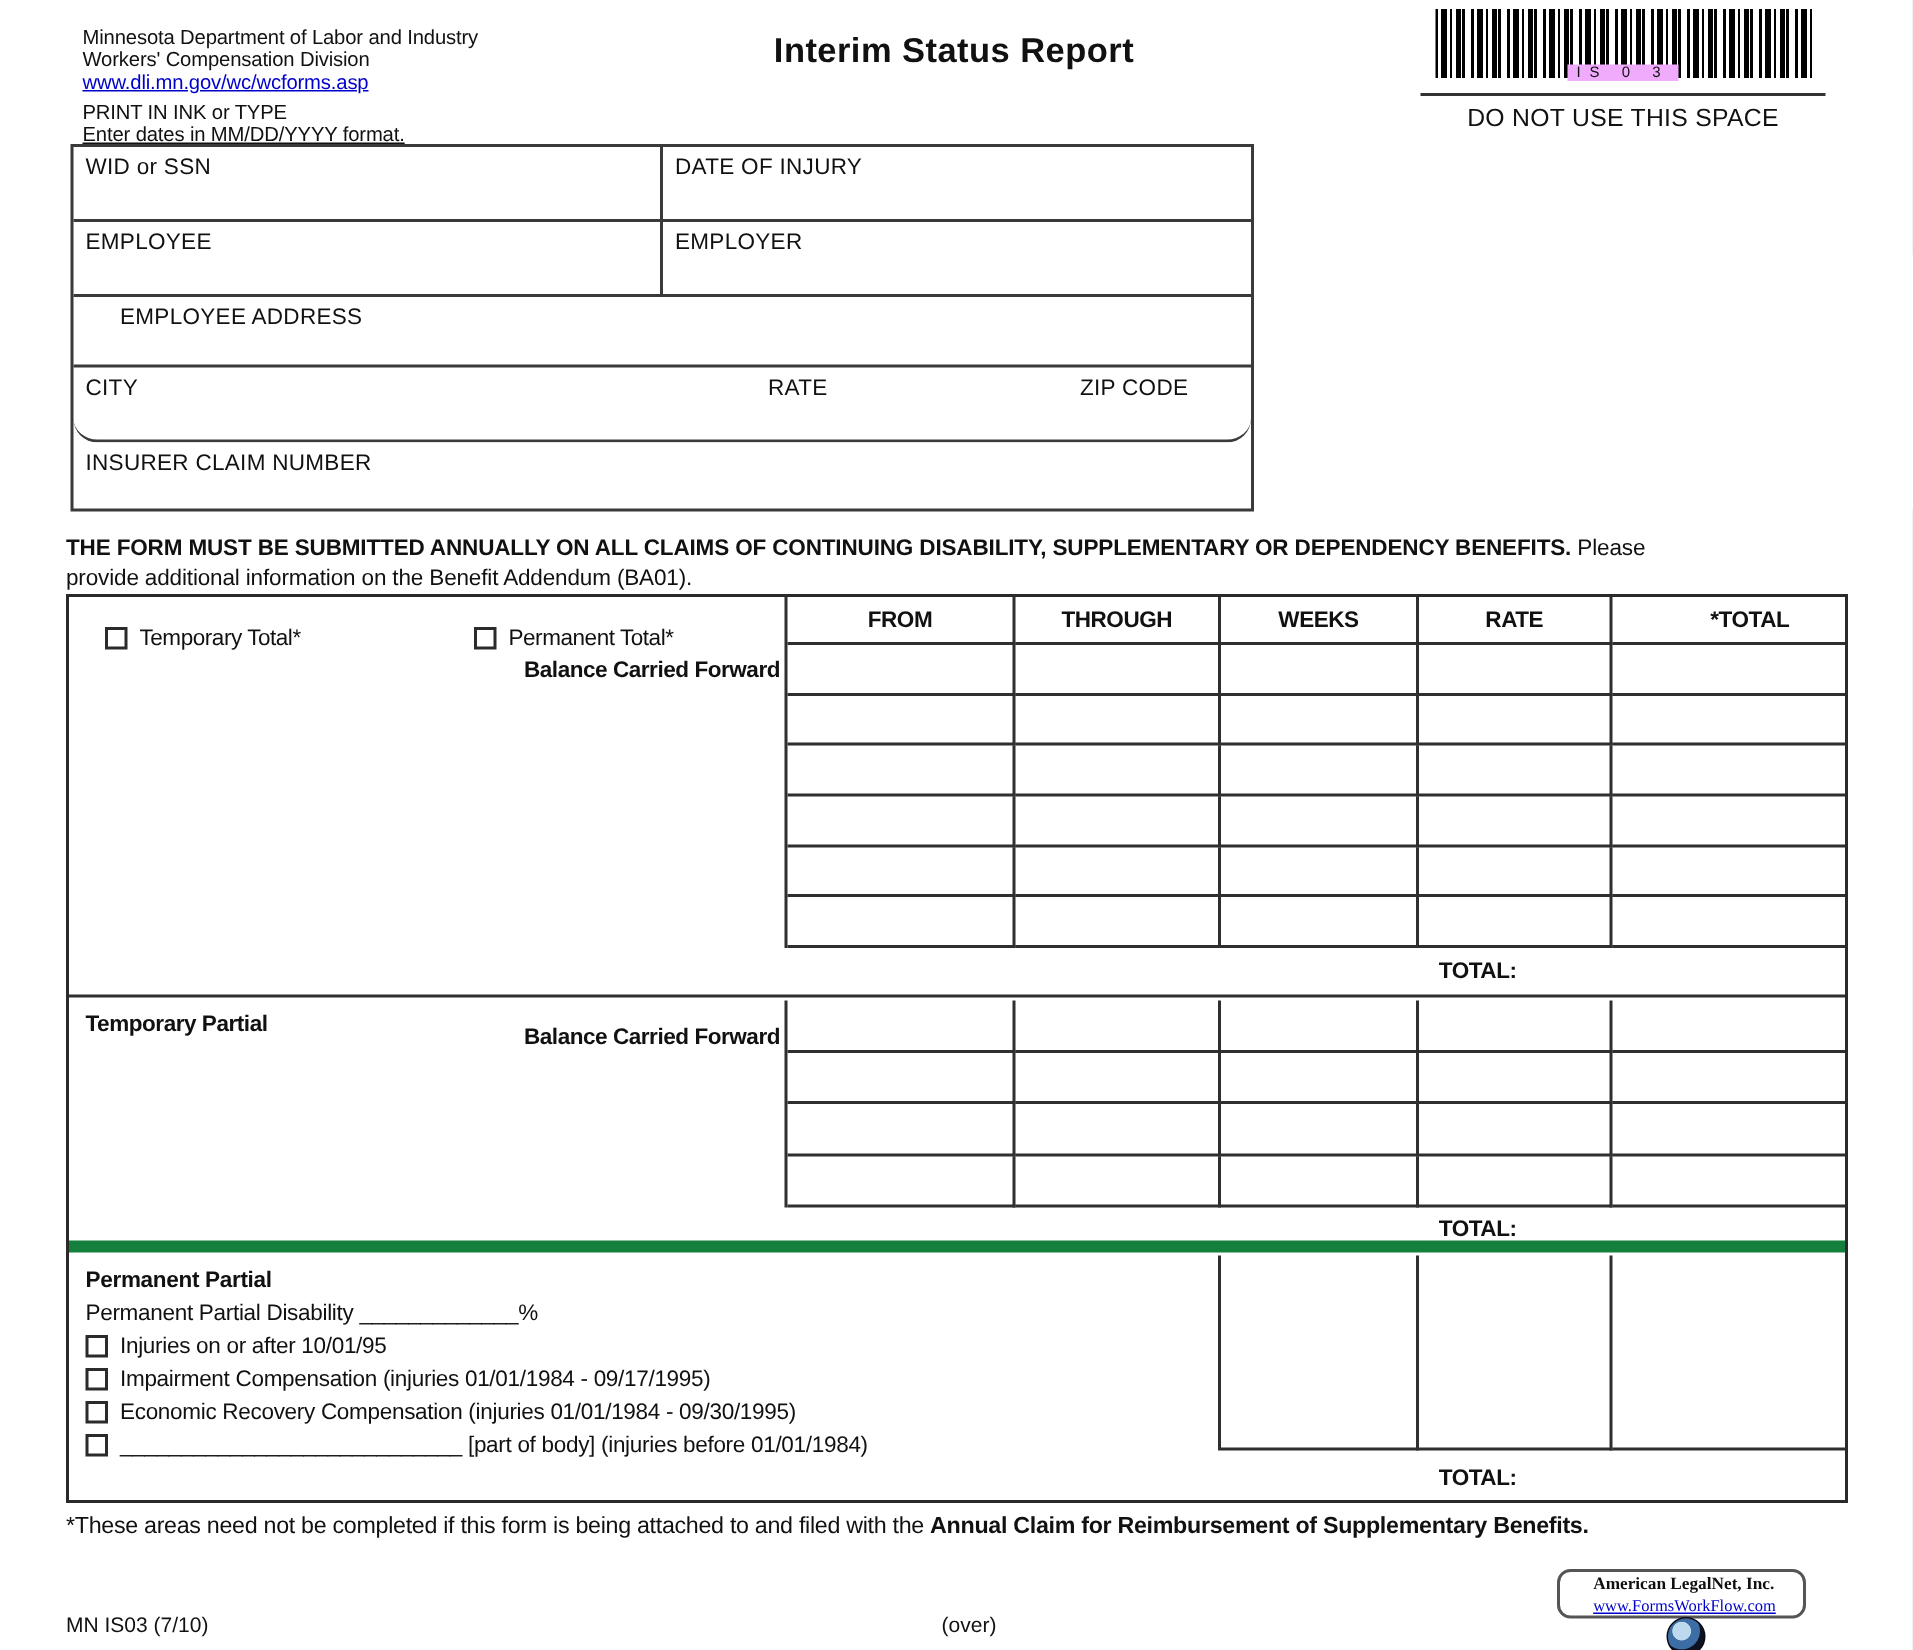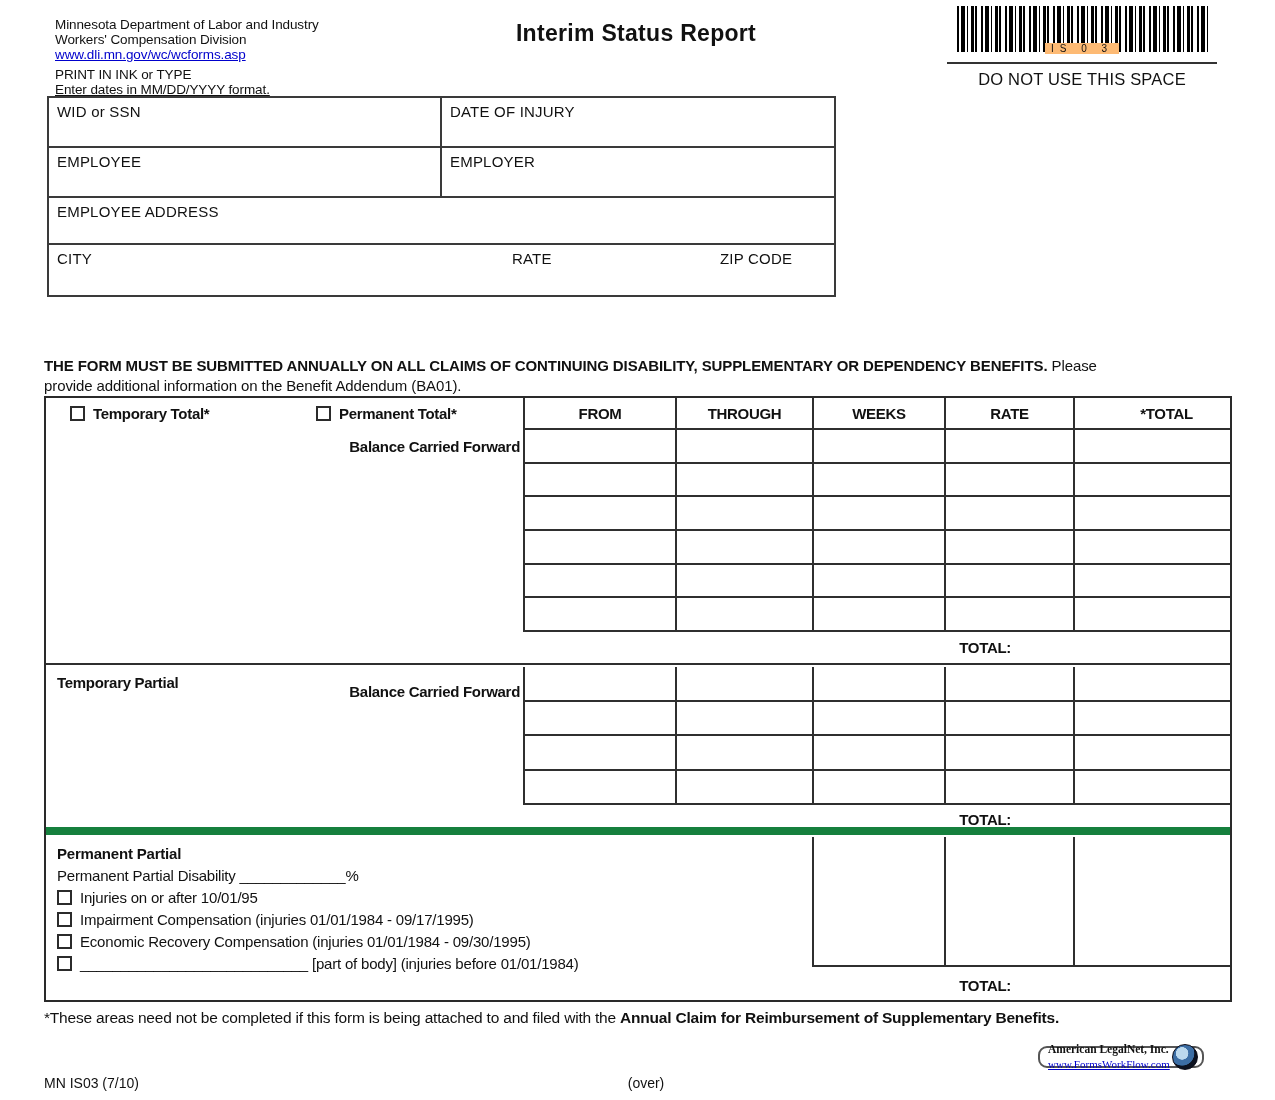--- a/index.html
+++ b/index.html
@@ -23,32 +23,32 @@
   
   #barcode-block { left:947px; top:6px; width:270px; }
   #bars { height:46px; margin:0 8px 0 10px;
     background-image: repeating-linear-gradient(90deg,
       #000 0px,#000 2px,#fff 2px,#fff 4px,
       #000 4px,#000 8px,#fff 8px,#fff 10px,
       #000 10px,#000 11px,#fff 11px,#fff 14px,
       #000 14px,#000 17px,#fff 17px,#fff 18px,
       #000 18px,#000 20px,#fff 20px,#fff 24px); }
   #barcode-caption { width:max-content; margin:-9px auto 0 auto; padding:0 6px;
-    background:#fdba74; font-size:10px; letter-spacing:6px; }
+    background:#f0abfc; font-size:10px; letter-spacing:6px; }
   #barcode-rule { margin-top:8px; border-top:2px solid #333; }
   #do-not-use { margin-top:6px; text-align:center; font-size:16.5px; letter-spacing:0.2px; }
 
   
   #info-table { left:47px; top:96px; width:789px; border:2px solid #3a3a3a; }
   .irow { position:relative; border-bottom:2px solid #3a3a3a; display:flex; }
   .irow:last-child { border-bottom:none; }
   .icell { padding:5px 8px; font-size:15px; letter-spacing:0.2px; }
   .half-l { width:393px; border-right:2px solid #3a3a3a; }
   .half-r { flex:1;border-radius:22px; }
-  .r1 { height:50px; } .r2 { height:50px; } .r3 { height:47px; } .r4 { height:50px;border-radius:16px; } .r5 { height:44px; }
+  .r1 { height:50px; } .r2 { height:50px; } .r3 { height:47px;padding-left:23px; } .r4 { height:50px;border-radius:16px; } .r5 { height:44px; }
   .inlabel { position:absolute; top:5px; font-size:15px; letter-spacing:0.2px; }
 
   
   #notice { left:44px; top:356px; width:1070px; font-size:15px; line-height:19.5px; letter-spacing:-0.1px; }
 
   
   #bentable { left:44px; top:396px; width:1188px; height:606px; border:2px solid #2a2a2a; }
   .sec { position:absolute; left:0; width:100%; }
   #sec1 { top:0; height:267px; border-bottom:2px solid #2f2f2f; }
   #sec2 { top:269px; height:168px; border-bottom:8px solid #15803d; }
@@ -60,34 +60,34 @@
   #grid1 { left:477px; top:0; width:707px; height:234px;
     grid-template-columns:152px 137px 132px 129px 155px;
     grid-template-rows:32px repeat(6, 1fr); }
   #grid2 { left:477px; top:0; width:707px; height:138px;
     grid-template-columns:152px 137px 132px 129px 155px;
     grid-template-rows:repeat(4, 1fr); }
   #grid3 { left:766px; top:0; width:418px; height:130px;
     grid-template-columns:132px 129px 155px; grid-template-rows:130px; }
   .colhead { display:flex; align-items:center; justify-content:center;
     font-weight:bold; font-size:15px; letter-spacing:-0.3px; }
-  .cbrow { display:flex; align-items:center; gap:8px; font-weight:bold;
-    font-size:15px; letter-spacing:-0.3px; }
+  .cbrow { display:flex; align-items:center; gap:8px; font-weight:normal;
+    font-size:15px; letter-spacing:-0.3px;margin-top:12px; }
   .cbx { width:15px; height:15px; border:2px solid #2b2b2b; background:#fff; flex:none; }
   .balance { text-align:right; font-weight:bold; font-size:15px; letter-spacing:-0.3px; }
   .total-lab { width:129px; left:846px; text-align:right; padding-right:10px;
     font-weight:bold; font-size:15px; letter-spacing:-0.3px; }
   #pp-block { left:11px; top:5px; width:740px; font-size:15px; letter-spacing:-0.2px; }
   .pp-line { height:22px; display:flex; align-items:center; gap:8px; }
 
   
   #footnote { left:44px; top:1008px; width:1190px; font-size:15.5px; line-height:20px; letter-spacing:-0.2px; }
-  #aln-badge { left:1038px; top:1046px; width:166px; height:22px;
+  #aln-badge { left:1038px; top:1046px; width:166px; height:33px;
     border:2px solid #555; border-radius:9px; display:flex; align-items:center;
-    padding:2px 4px 2px 8px; background:#fff; }
+    padding:2px 4px 2px 8px; background:#fff;flex-direction:column; }
   #aln-text { flex:1; font-family:"Liberation Serif", serif; line-height:13px; }
   #aln-name { font-size:11.5px; font-weight:bold; white-space:nowrap; }
   #aln-url { font-size:11px; white-space:nowrap; }
   #globe-icon { width:26px; height:26px; border-radius:50%; flex:none; margin-left:2px;
     background: radial-gradient(circle at 38% 35%, #bcd9ee 0 28%, #3c6ea5 30% 55%, #0c1220 58% 100%);
     border:1px solid #0a0a14; }
   #form-id { left:44px; top:1075px; font-size:14px; }
   #over-label { left:600px; top:1075px; width:92px; text-align:center; font-size:14px; }
 </style>
 </head>
@@ -137,20 +137,25 @@
         <span>EMPLOYEE ADDRESS</span>
       </div>
     </div>
     <div class="irow r4">
       <div class="icell">
         <span>CITY</span>
       </div>
       <span class="inlabel" style="left:463px;">RATE</span>
       <span class="inlabel" style="left:671px;">ZIP CODE</span>
     </div>
+    <div class="irow r5">
+      <div class="icell">
+        <span>INSURER CLAIM NUMBER</span>
+      </div>
+    </div>
   </div>
 
   <div class="abs" id="notice">
     <span class="bold">THE FORM MUST BE SUBMITTED ANNUALLY ON ALL CLAIMS OF CONTINUING DISABILITY, SUPPLEMENTARY OR DEPENDENCY BENEFITS.</span>
     <span>Please provide additional information on the Benefit Addendum (BA01).</span>
   </div>
 
   <div class="abs" id="bentable">
 
     <div class="sec" id="sec1">

